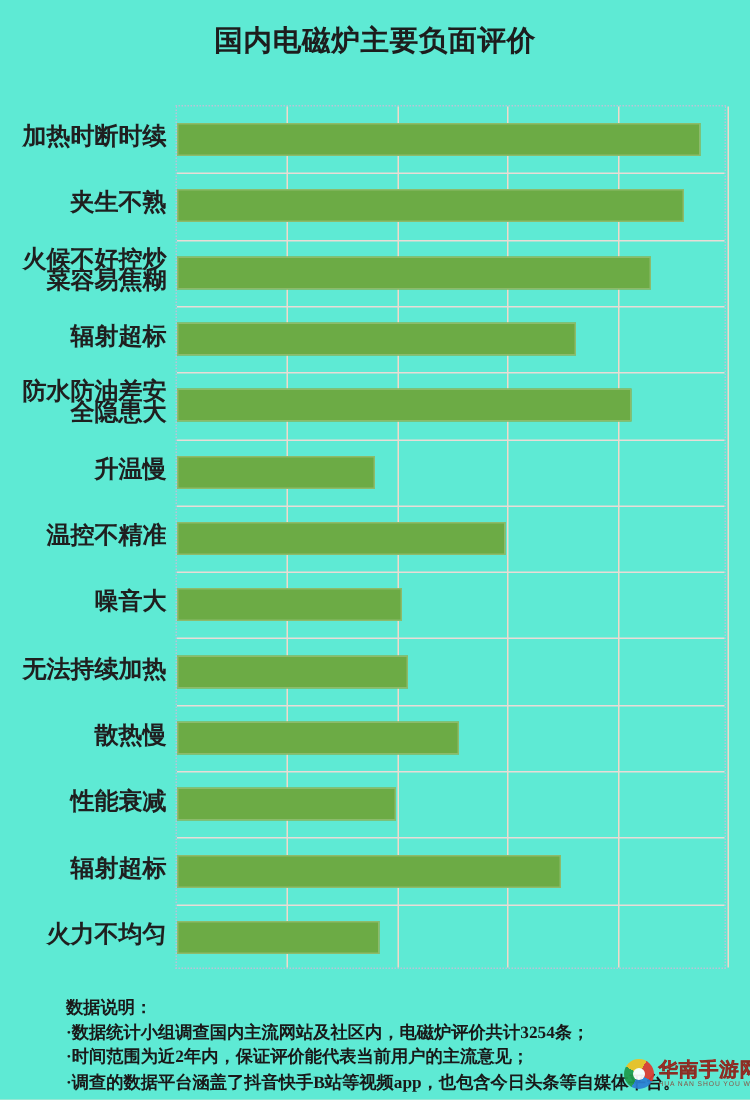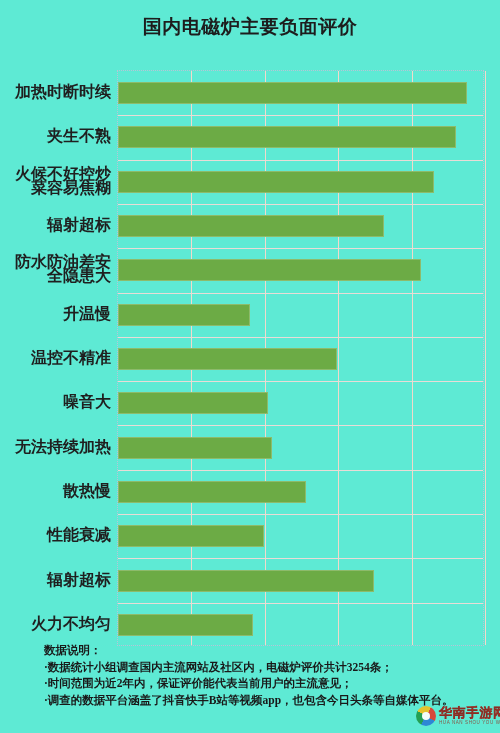--- a/index.html
+++ b/index.html
@@ -94,21 +94,21 @@
     left: 0;
     top: 70px;
     width: 117px;
     height: 576px;
   }
 
   
   .footnote {
     position: absolute;
     left: 44px;
-    top: 642px;
+    top: 664px;
     width: 450px;
     font-family: "Liberation Serif", "DejaVu Serif", serif;
     font-size: 11.5px;
     font-weight: bold;
     color: #191919;
     line-height: 16.5px;
   }
   .footnote .fn-line {
     white-space: nowrap;
   }

